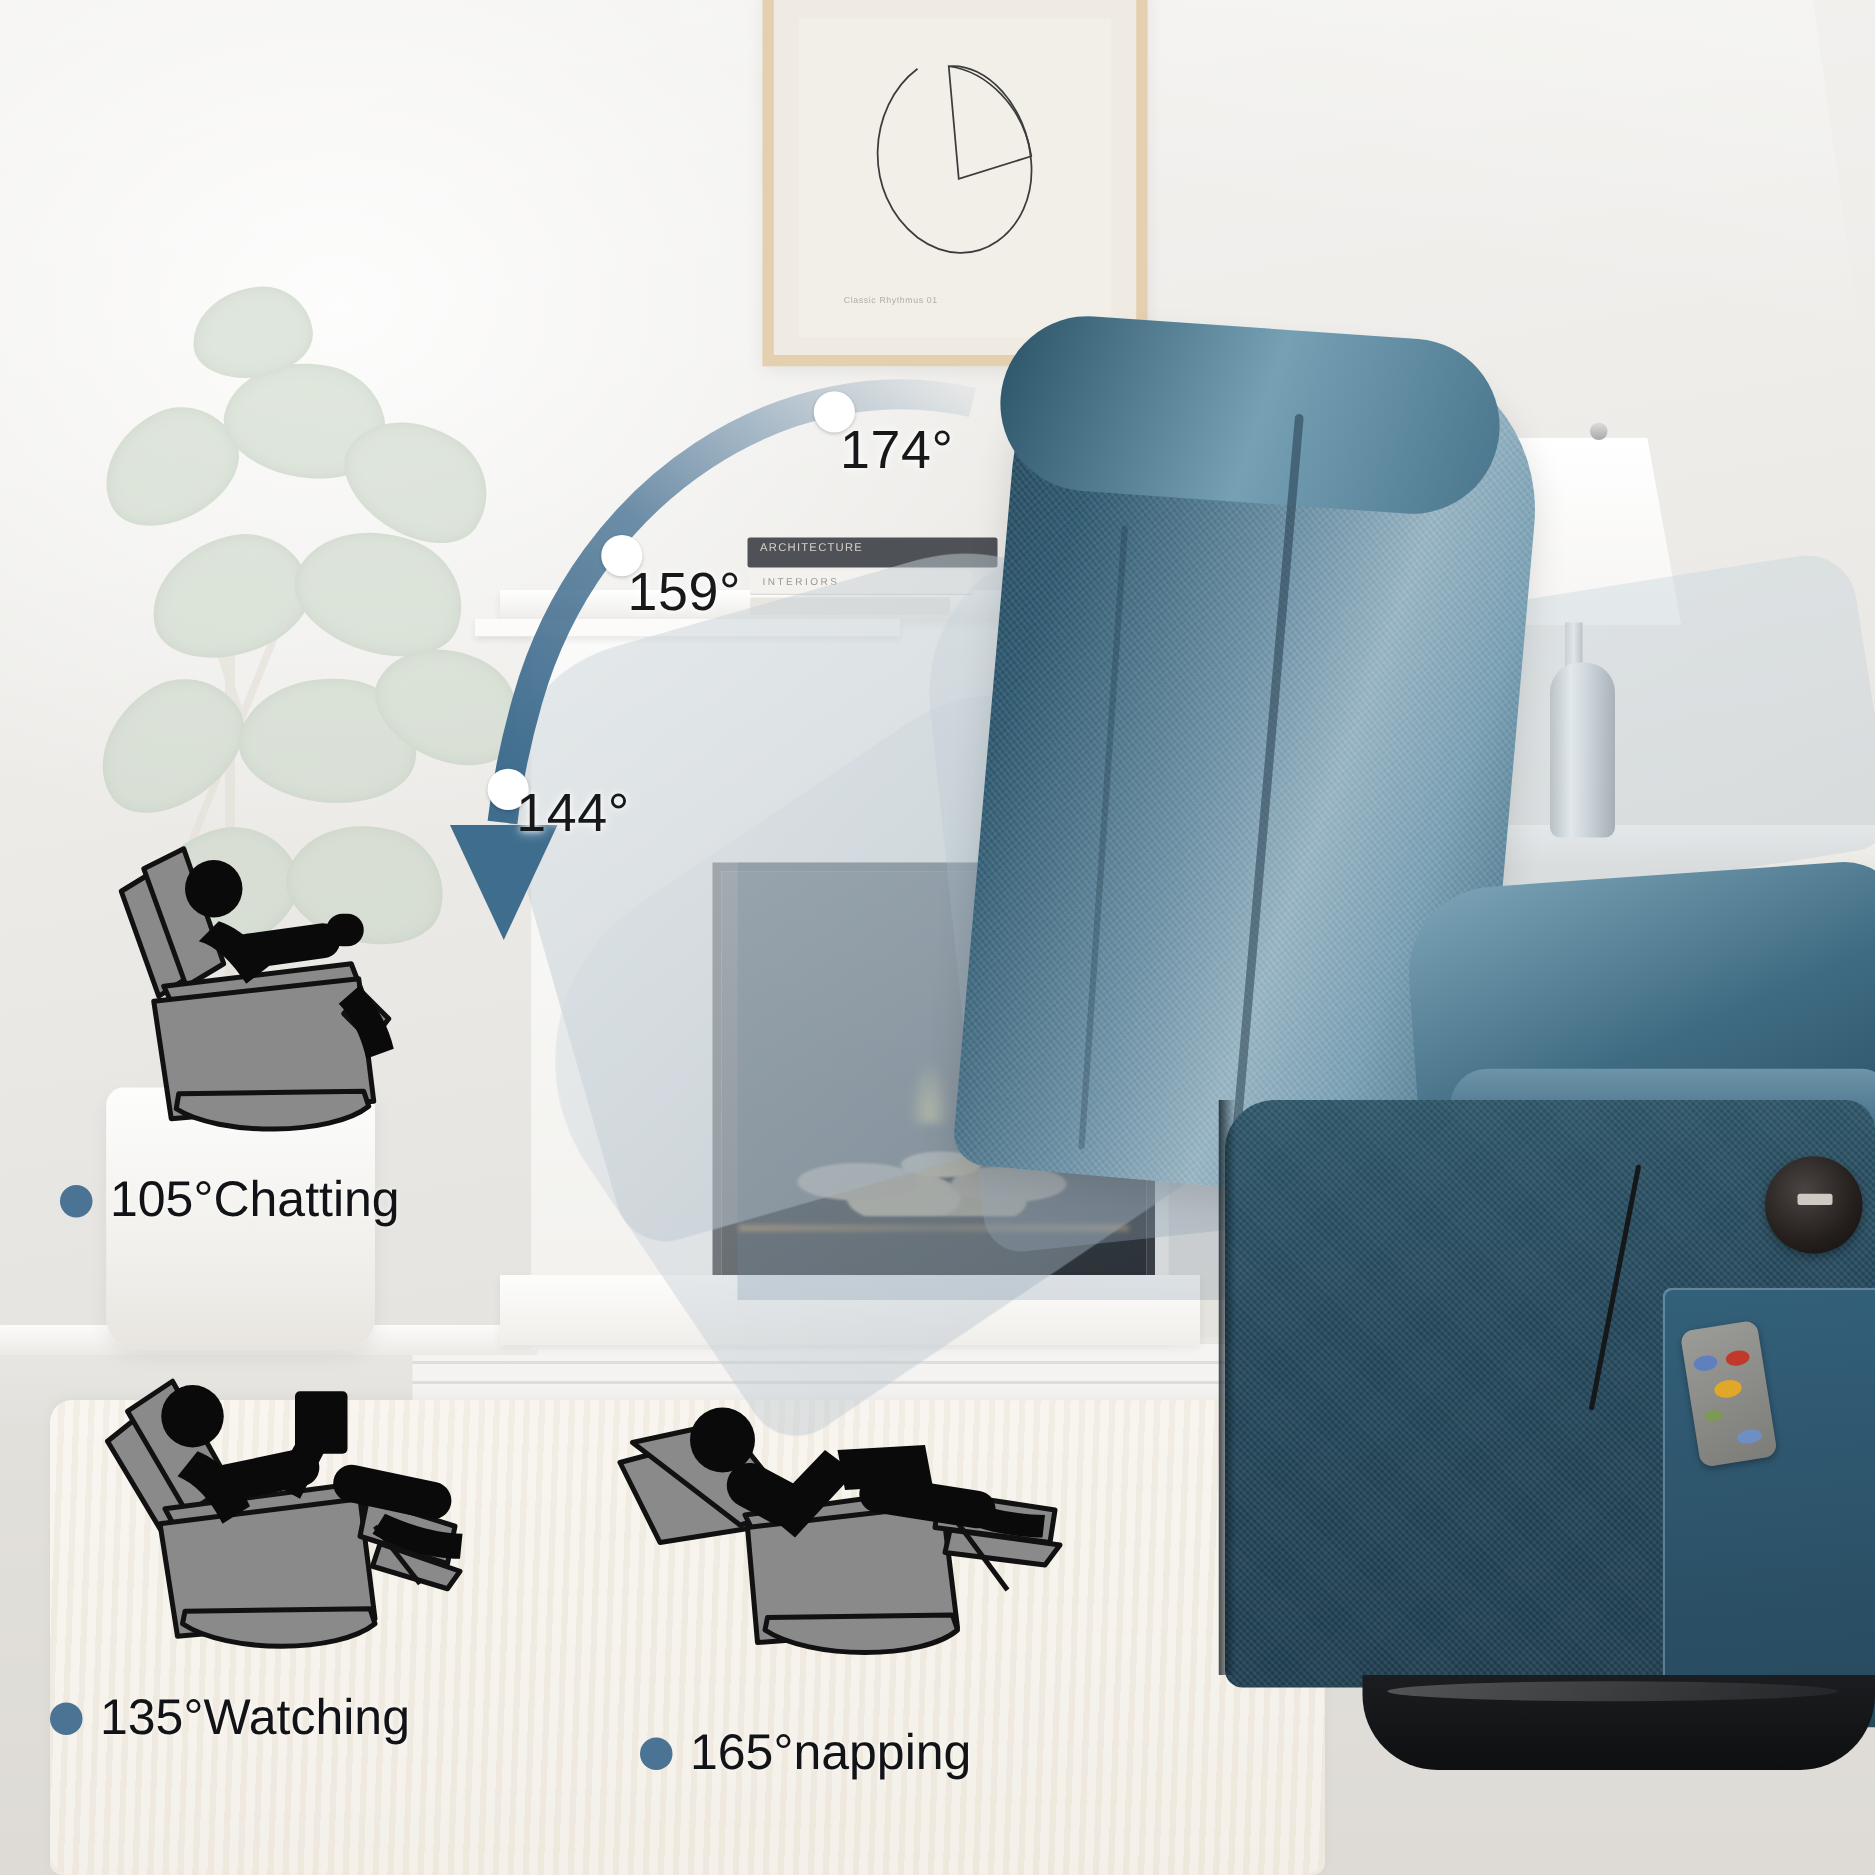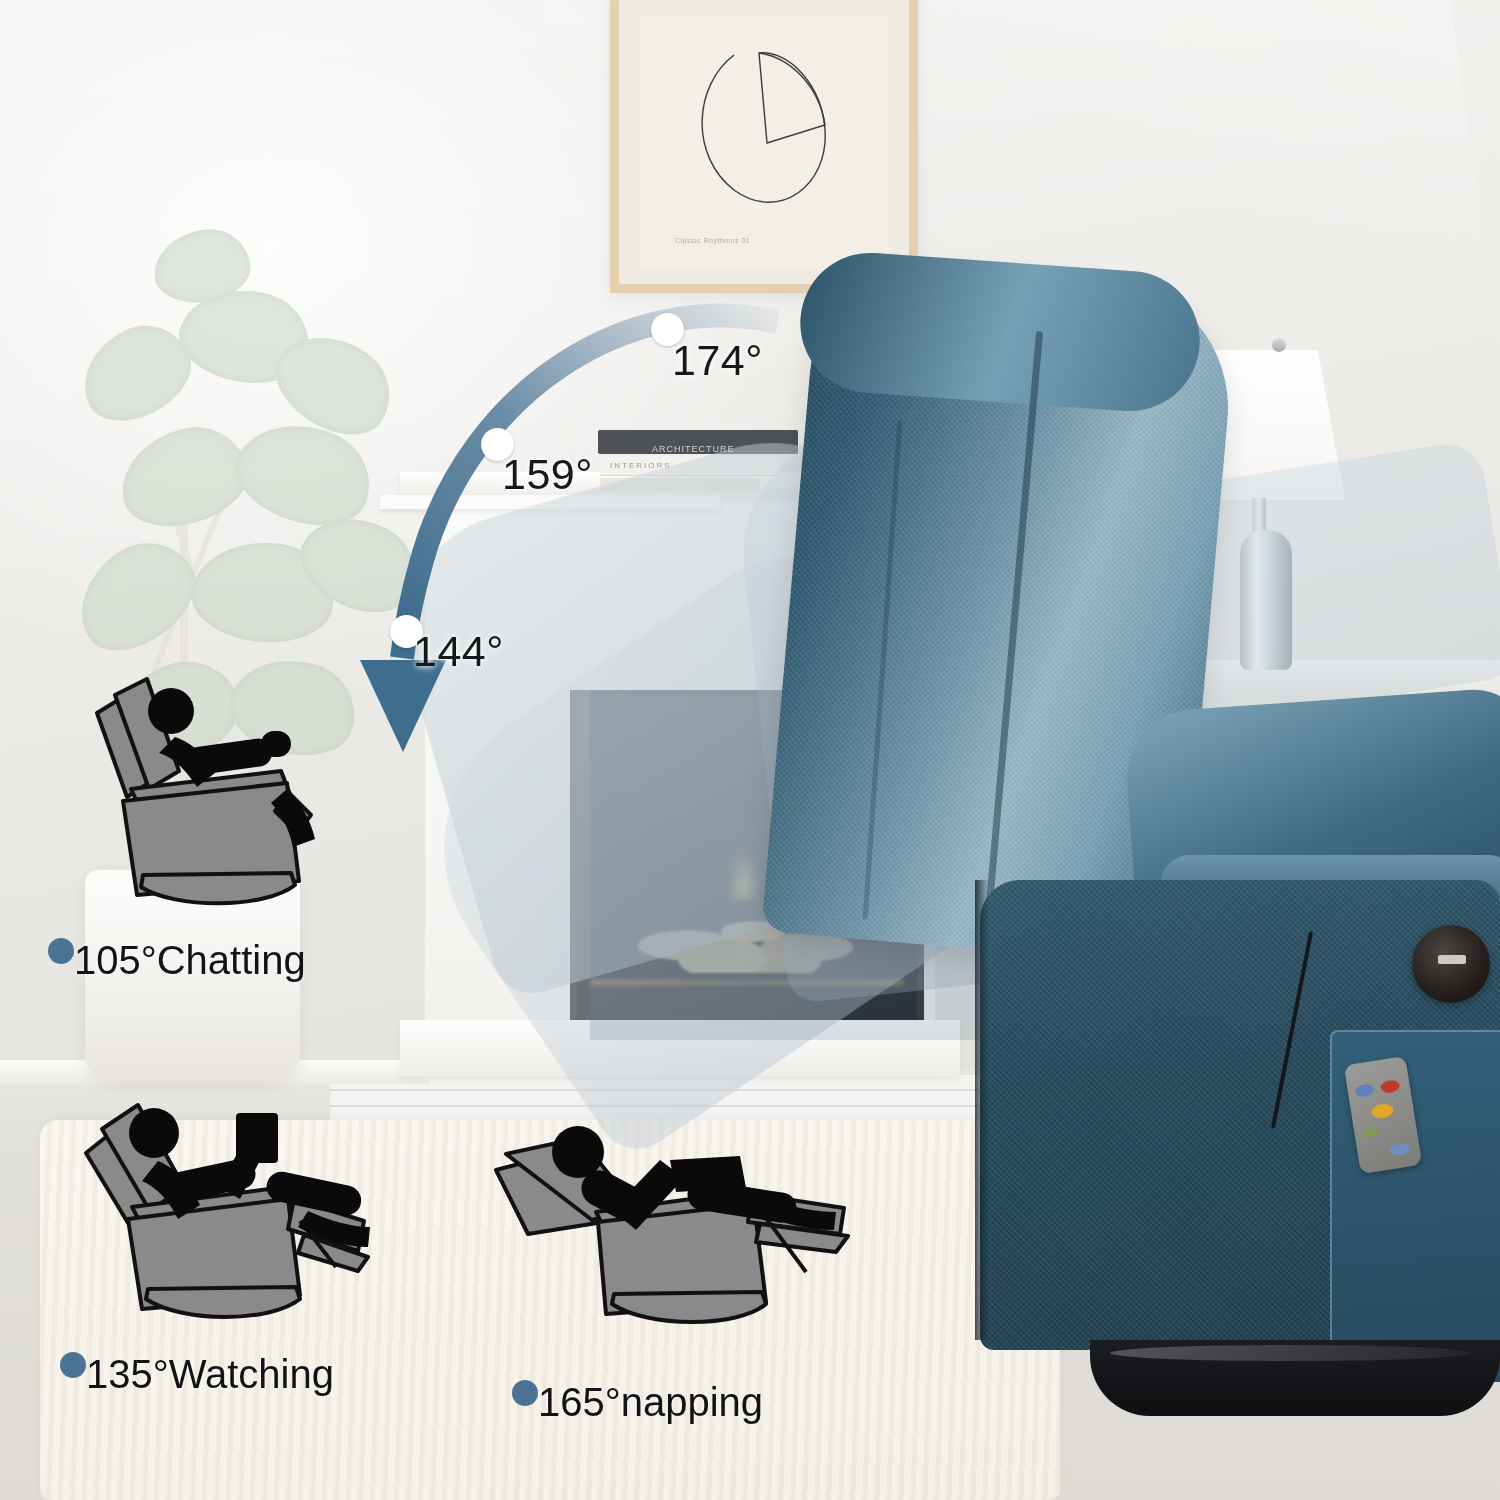--- a/index.html
+++ b/index.html
@@ -59,21 +59,21 @@
   .fp-ember{position:absolute;left:14px;bottom:42px;right:14px;height:5px;
         background:linear-gradient(90deg,rgba(255,170,60,.55),rgba(255,190,90,.25),rgba(255,170,60,.5));
         filter:blur(2px);}
   .fp-base{left:400px;top:1020px;width:560px;height:56px;
         background:linear-gradient(180deg,#fdfdfc,#f0eeea);box-shadow:0 3px 7px rgba(0,0,0,.06);}
 
   
   .shelf{left:380px;top:495px;width:340px;height:14px;background:#fcfbf9;
         box-shadow:0 3px 5px rgba(0,0,0,.08);}
   .book1{left:598px;top:430px;width:200px;height:24px;background:#4e5257;border-radius:2px;}
-  .book1 span{display:block;font-size:9px;color:#d6d2cb;padding:14px 0 0 10px;letter-spacing:1px;margin-left:44px;}
+  .book1 span{display:block;font-size:9px;color:#d6d2cb;padding:3px 0 0 10px;letter-spacing:1px;}
   .book2{left:600px;top:456px;width:178px;height:20px;background:#f4f2ee;border-radius:2px;
         box-shadow:inset 0 -1px 0 #ddd9d2;}
   .book2 span{display:block;font-size:8px;color:#9d978e;padding:5px 0 0 10px;letter-spacing:2px;}
   .book3{left:600px;top:478px;width:160px;height:14px;background:#e9e6e0;border-radius:2px;}
 
   
   .plant{left:60px;top:190px;width:400px;height:700px;opacity:.55;}
   .leaf{position:absolute;background:#c9d6c6;border-radius:58% 42% 52% 48%/60% 56% 44% 40%;
         box-shadow:inset 0 0 10px rgba(150,170,145,.5);}
   .stem{position:absolute;background:#e3ded5;border-radius:3px;}
@@ -181,21 +181,21 @@
   .title .w1{color:#1d4a6e;}
   .title .w2{color:#000;text-shadow:0 0 3px #fff,0 0 6px #fff,1px 1px 0 #fff,-1px -1px 0 #fff;}
 
   .subtitle{position:absolute;left:60px;top:218px;width:600px;font-size:38px;
         line-height:1.55;color:#18191b;font-weight:400;}
 
   
   .pict{position:absolute;}
   .pict svg{display:block;}
 
-  .caption{position:absolute;display:flex;align-items:flex-start;white-space:nowrap;}
+  .caption{position:absolute;display:flex;align-items:center;gap:14px;white-space:nowrap;}
   .cap-dot{width:26px;height:26px;border-radius:50%;background:#4a7394;flex:none;}
   .cap-txt{font-size:40px;color:#111316;font-weight:400;
         text-shadow:0 0 4px rgba(255,255,255,.7);}
 </style>
 </head>
 <body>
 
 <div id="stage">
 
   <div class="layer wall"></div>
@@ -365,21 +365,21 @@
         <rect x="92" y="80" width="90" height="30" rx="15" transform="rotate(-12 92 80)"></rect>
 
         <path d="M146 92 L176 40 L196 50 L168 104 Z"></path>
         <rect x="164" y="18" width="42" height="50" rx="4"></rect>
 
         <rect x="198" y="74" width="96" height="30" rx="15" transform="rotate(12 198 74)"></rect>
         <path d="M236 116 C258 126 280 132 298 132 L296 152 C272 152 246 144 226 132 Z"></path>
       </g>
     </svg>
   </div>
-  <div class="caption" style="left:60px;top:1352px;">
+  <div class="caption" style="left:40px;top:1352px;">
     <span class="cap-dot"></span>
     <span class="cap-txt">135°Watching</span>
   </div>
 
   <div class="pict" style="left:484px;top:1112px;">
     <svg width="380" height="225" viewBox="0 0 380 225">
       <g stroke="#111" stroke-width="4" stroke-linejoin="round" fill="#8a8a8a">
 
         <path d="M12 58 L80 40 L132 108 L44 122 Z"></path>
         <path d="M22 42 L96 26 L152 96 L108 108 Z"></path>

